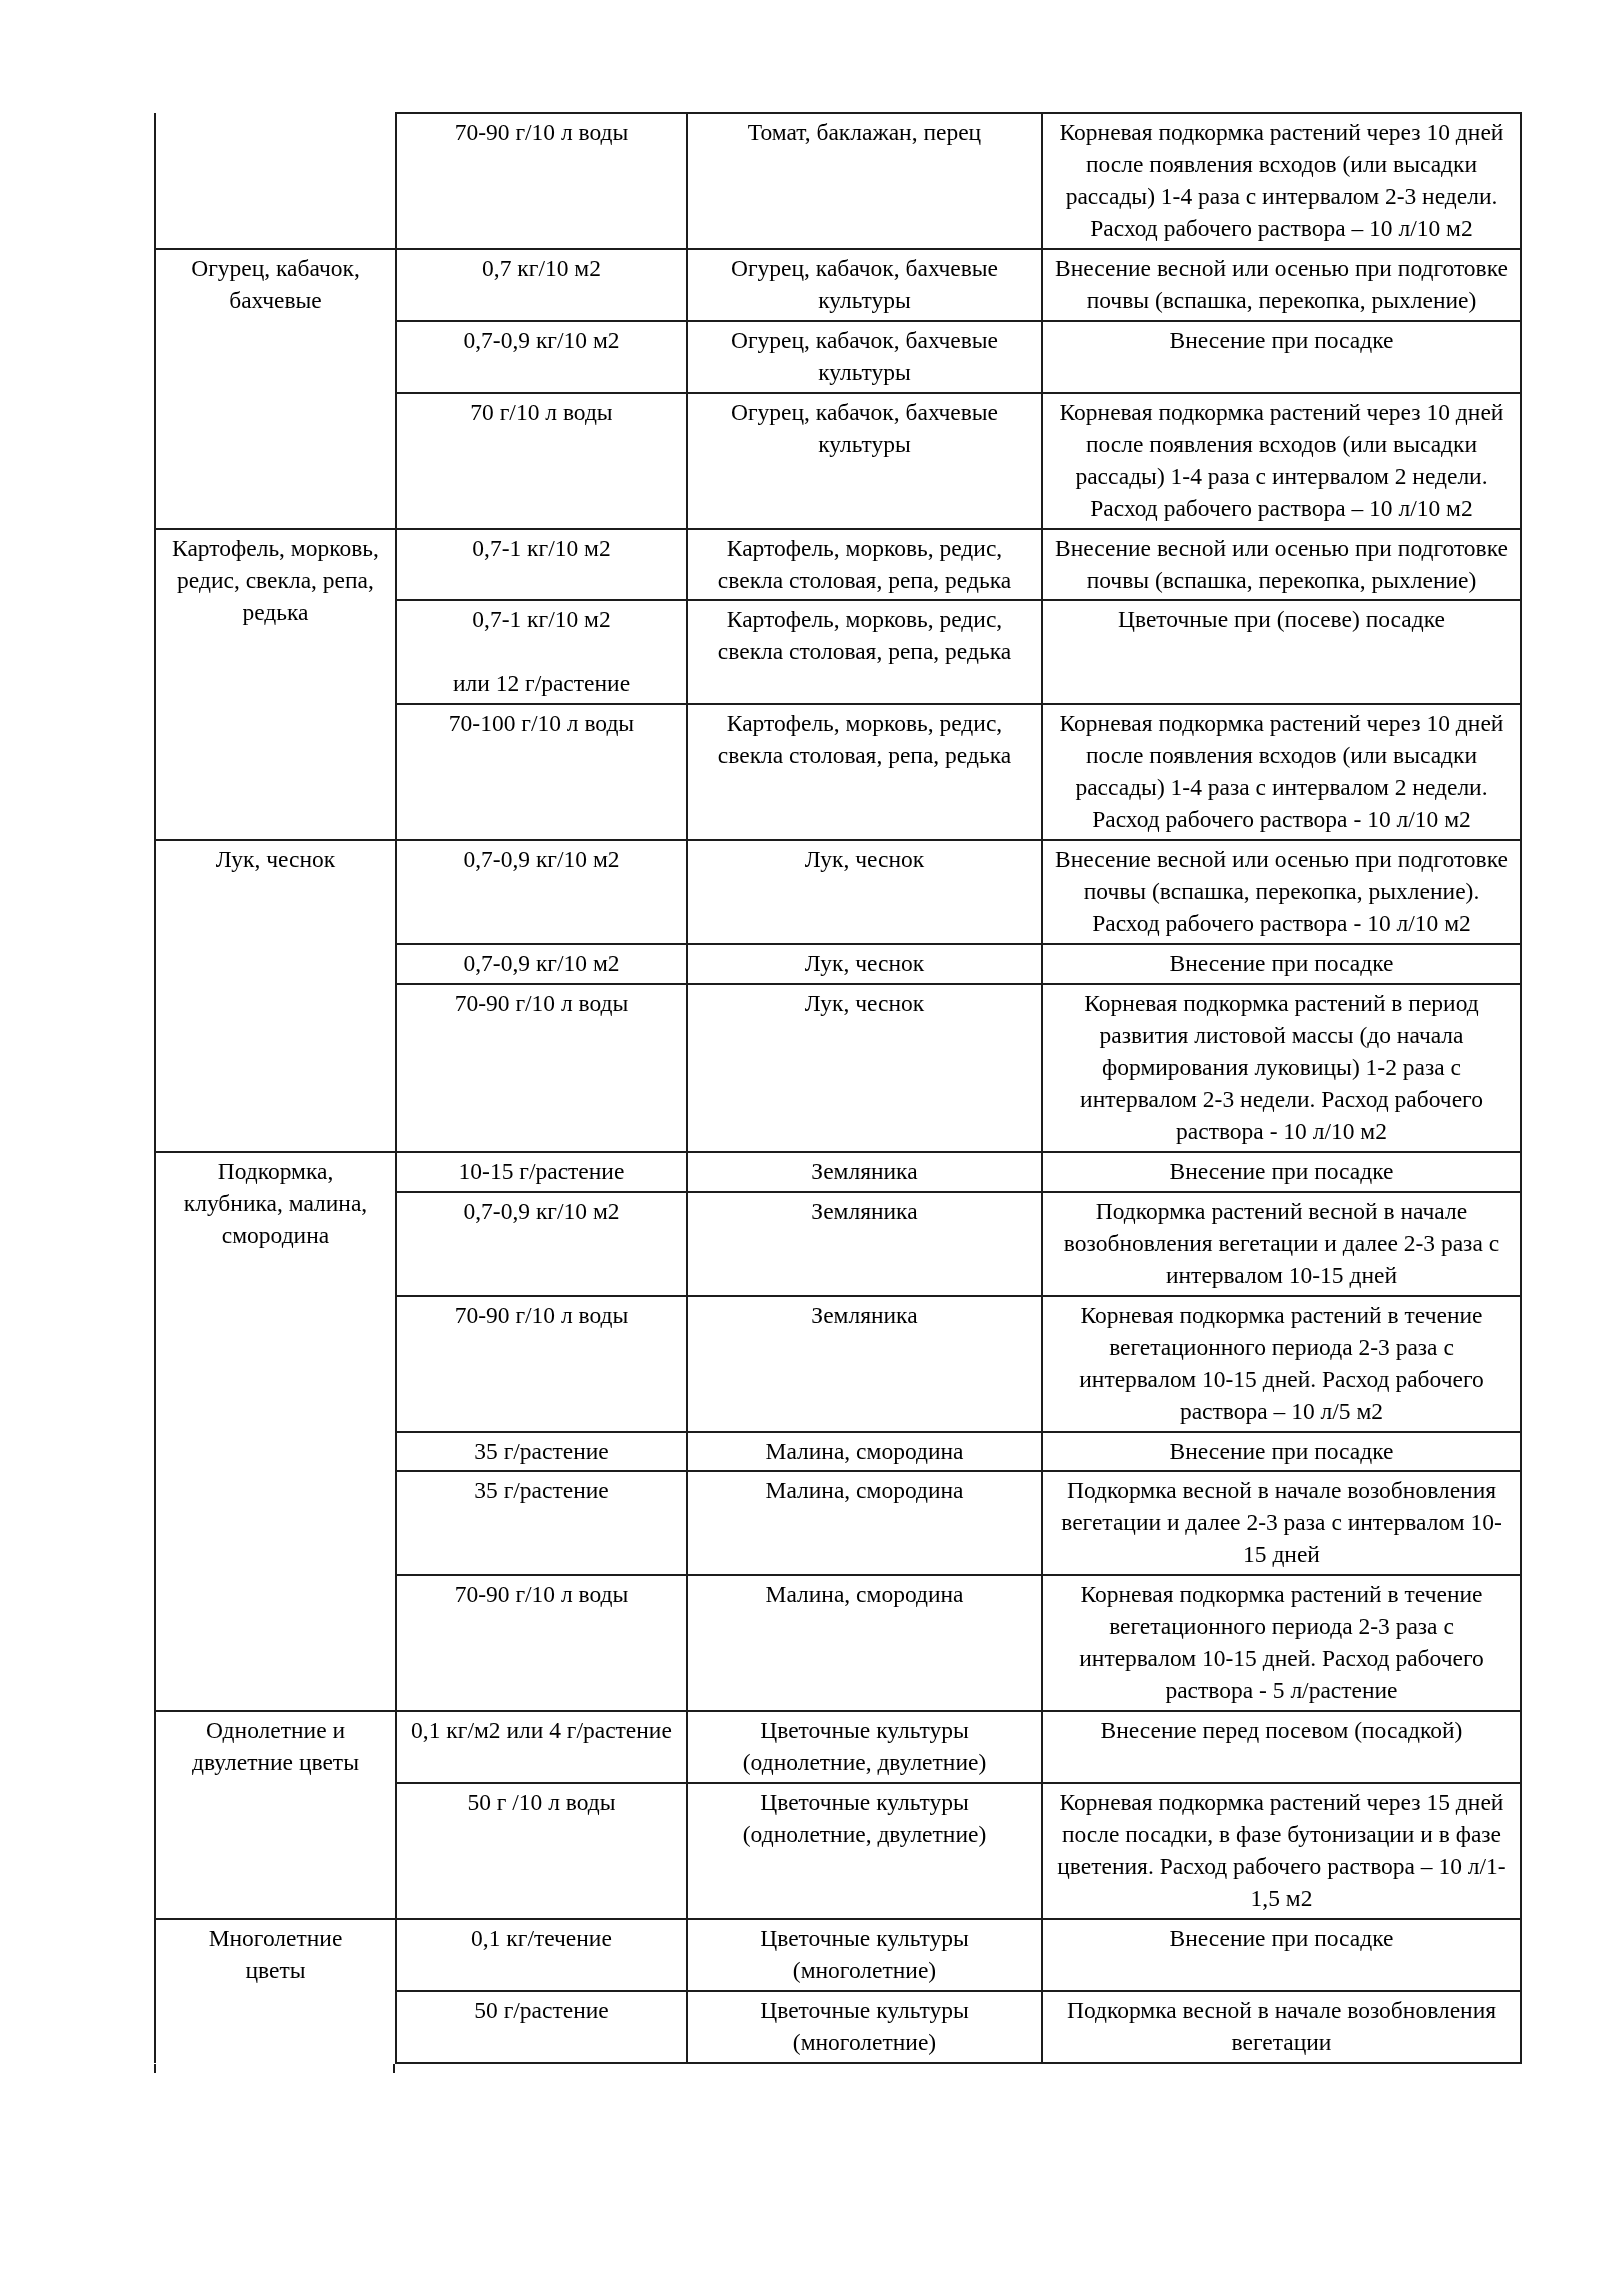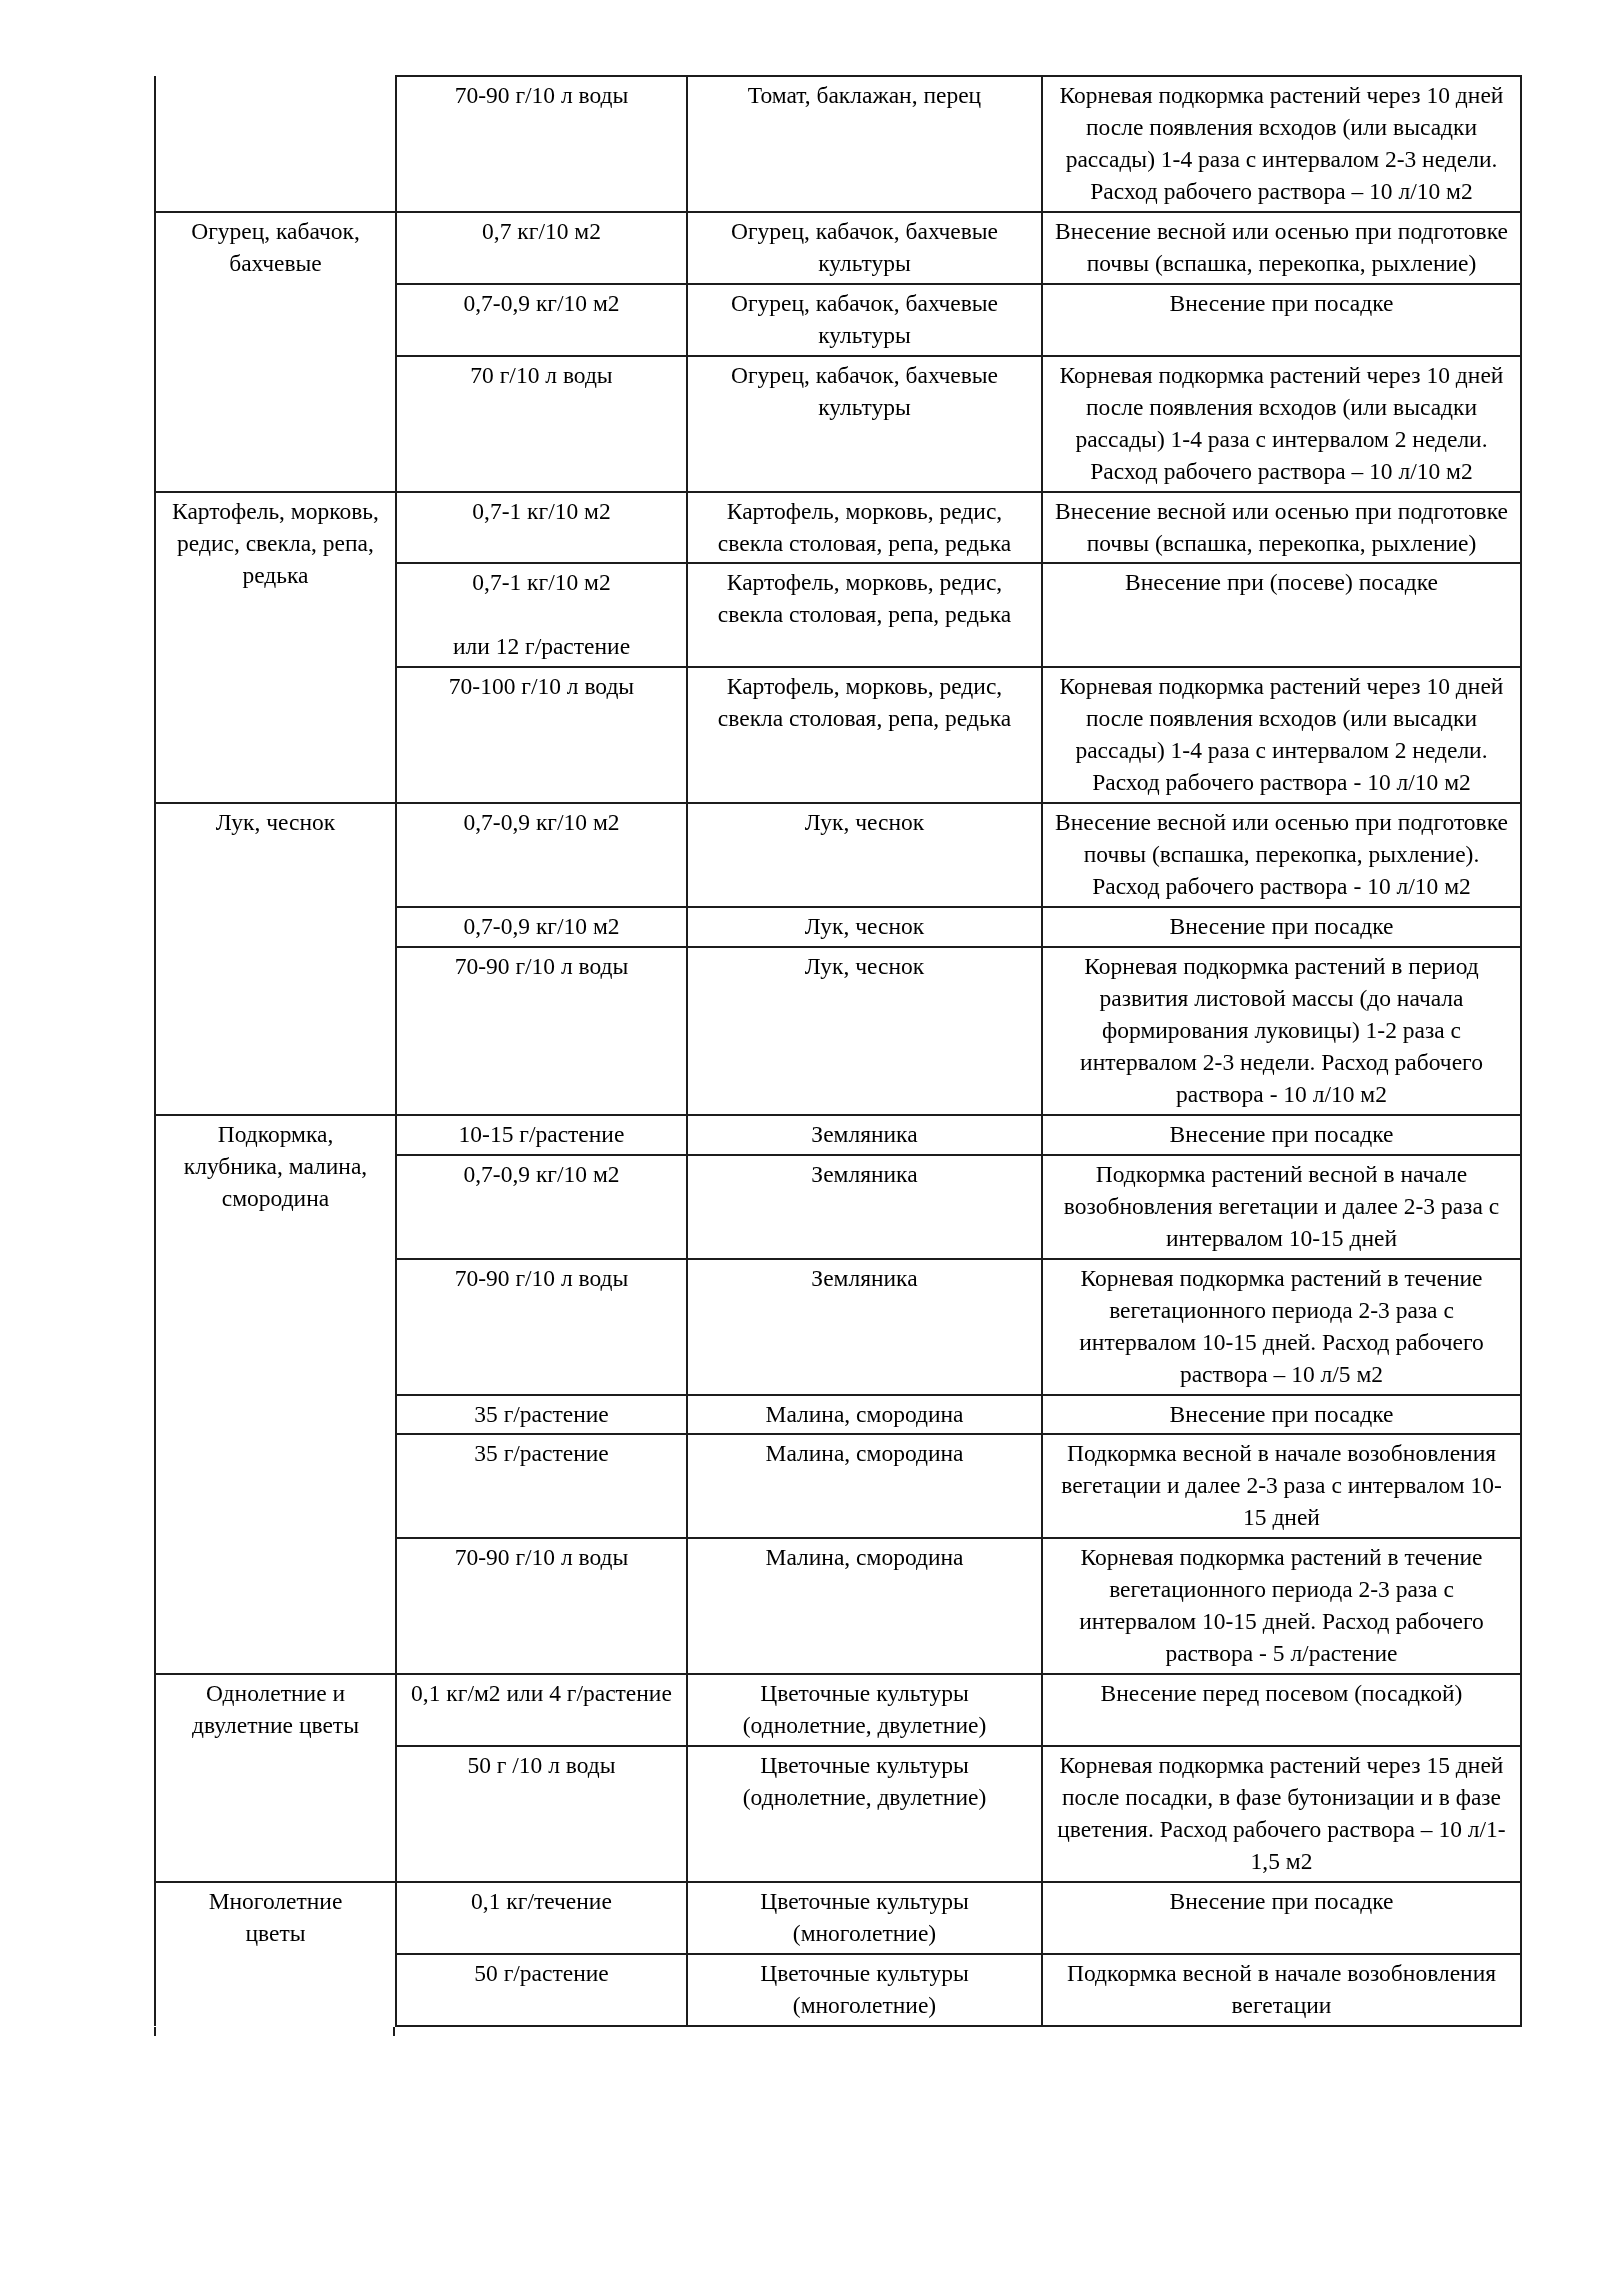--- a/index.html
+++ b/index.html
@@ -7,21 +7,21 @@
     background: #ffffff;
     width: 1621px; height: 2293px;
     overflow: hidden;
     font-family: "Liberation Serif", "DejaVu Serif", serif;
     color: #000000;
   }
   .page {
     position: relative;
     box-sizing: border-box;
     width: 1621px; height: 2293px;
-    padding-top: 75px;
+    padding-top: 112px;
     padding-left: 154px;
   }
   table.doc-table {
     border-collapse: collapse;
     table-layout: fixed;
     width: 1366px;
   }
   td {
     border: 2.9px solid #1c1c1c;
     vertical-align: top;
@@ -82,21 +82,21 @@
           <td rowspan="3" class="col-category">Картофель, морковь, редис, свекла, репа, редька</td>
           <td class="col-dose">0,7-1 кг/10 м2</td>
           <td class="col-crops">Картофель, морковь, редис, свекла столовая, репа, редька</td>
           <td class="col-application">Внесение весной или осенью при подготовке почвы (вспашка, перекопка, рыхление)</td>
         </tr>
         <tr>
           <td class="col-dose">0,7-1 кг/10 м2
 
 или 12 г/растение</td>
           <td class="col-crops">Картофель, морковь, редис, свекла столовая, репа, редька</td>
-          <td class="col-application">Внесение при (посеве) посадке</td>
+          <td class="col-application">Цветочные при (посеве) посадке</td>
         </tr>
         <tr>
           <td class="col-dose">70-100 г/10 л воды</td>
           <td class="col-crops">Картофель, морковь, редис, свекла столовая, репа, редька</td>
           <td class="col-application">Корневая подкормка растений через 10 дней после появления всходов (или высадки рассады) 1-4 раза с интервалом 2 недели. Расход рабочего раствора - 10 л/10 м2</td>
         </tr>
         <tr>
           <td rowspan="3" class="col-category">Лук, чеснок</td>
           <td class="col-dose">0,7-0,9 кг/10 м2</td>
           <td class="col-crops">Лук, чеснок</td>

